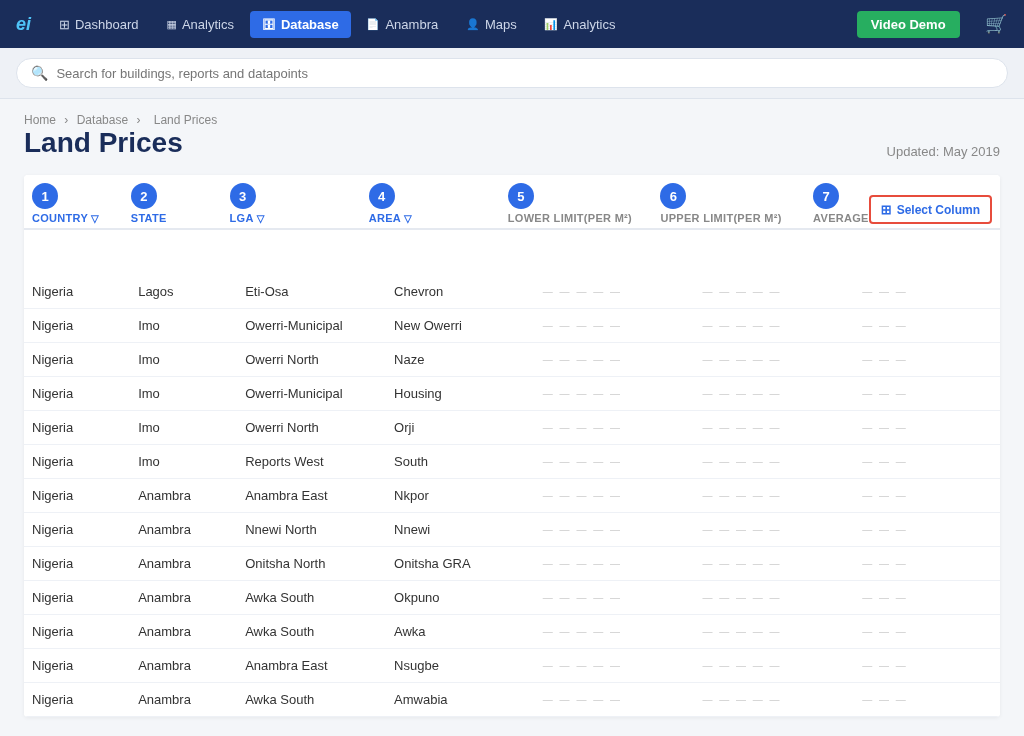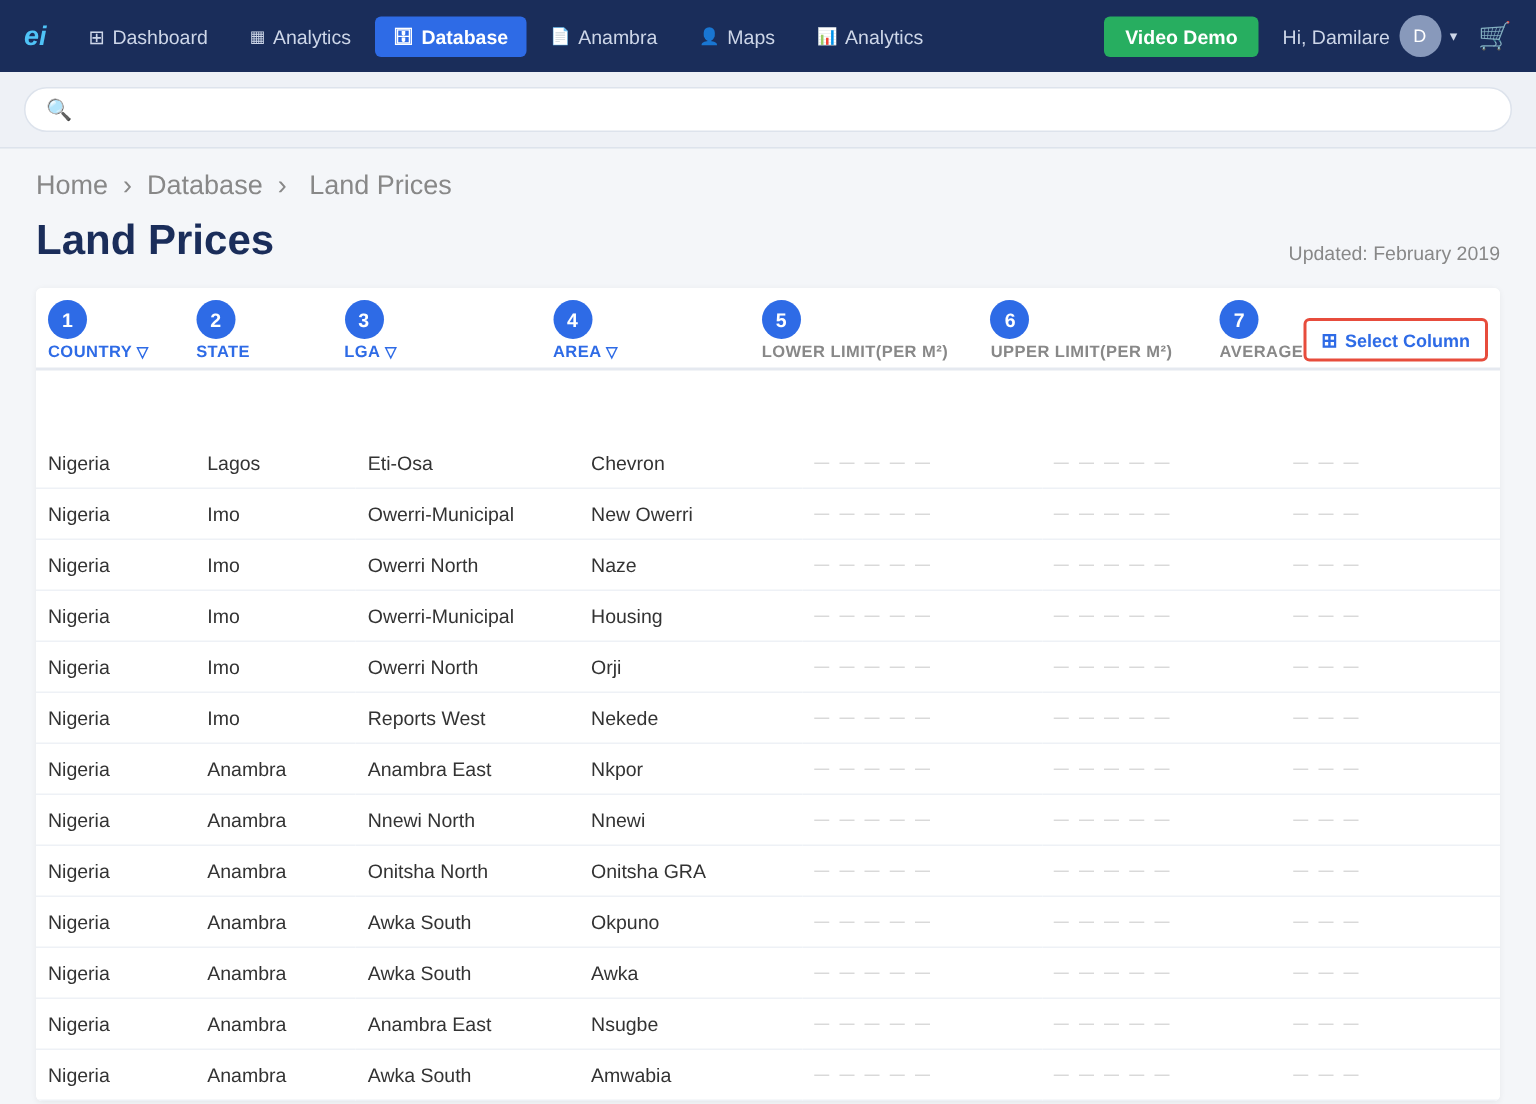--- a/index.html
+++ b/index.html
@@ -91,23 +91,22 @@
     }
     .search-icon { color: #aaa; font-size: 14px; }
 
     
     .main-content {
       padding: 14px 24px 24px;
     }
 
     
     .breadcrumb {
-      font-size: 18px;
+      font-size: 12px;
       color: #888;
-      margin-bottom: 10px;
     }
     .breadcrumb a { color: #888; text-decoration: none; }
     .breadcrumb span { margin: 0 5px; }
 
     
     .page-header {
       display: flex;
       align-items: flex-end;
       justify-content: space-between;
       margin-bottom: 16px;
@@ -258,48 +257,44 @@
   </div>
   <div class="nav-item">
     <span style="font-size:11px;">📊</span>
     <span>Analytics</span>
   </div>
 
   <div class="nav-spacer"></div>
 
   <button class="btn-video-demo">Video Demo</button>
 
-  <div class="nav-user">
-    <span>Hi, Damilare</span>
-    <div class="avatar">D</div>
-    <span class="chevron">▾</span>
-  </div>
 
   <span class="cart-icon">🛒</span>
 </nav>
 
 <div class="search-bar-wrap">
   <div class="search-bar">
     <span class="search-icon">🔍</span>
+    <input type="text" placeholder="Search for buildings, reports and datapoints" style="">
   </div>
 </div>
 
 <div class="main-content">
 
   <div class="breadcrumb">
     <a href="#">Home</a>
     <span>›</span>
     <a href="#">Database</a>
     <span>›</span>
     <span>Land Prices</span>
   </div>
 
   <div class="page-header">
     <h1 class="page-title">Land Prices</h1>
-    <span class="updated-label">Updated: February 2019</span>
+    <span class="updated-label">Updated: May 2019</span>
   </div>
 
   <div class="table-wrapper">
 
     <div class="header-row">
 
       <div class="hcol country">
         <div class="col-num-badge">1</div>
         <div class="col-label">
           <span>COUNTRY</span>
@@ -397,21 +392,21 @@
     <td class="col-lga">Owerri North</td>
     <td class="col-area">Orji</td>
     <td class="col-lower td-blurred" style="color:#ccc;font-size:10px;letter-spacing:2px;">— — — — —</td>
     <td class="col-upper td-blurred" style="color:#ccc;font-size:10px;letter-spacing:2px;">— — — — —</td>
     <td class="col-avg td-blurred" style="color:#ccc;font-size:10px;letter-spacing:2px;">— — —</td>
   </tr>
           <tr>
     <td class="col-country">Nigeria</td>
     <td class="col-state">Imo</td>
     <td class="col-lga">Reports West</td>
-    <td class="col-area">Nekede</td>
+    <td class="col-area">South</td>
     <td class="col-lower td-blurred" style="color:#ccc;font-size:10px;letter-spacing:2px;">— — — — —</td>
     <td class="col-upper td-blurred" style="color:#ccc;font-size:10px;letter-spacing:2px;">— — — — —</td>
     <td class="col-avg td-blurred" style="color:#ccc;font-size:10px;letter-spacing:2px;">— — —</td>
   </tr>
           <tr>
     <td class="col-country">Nigeria</td>
     <td class="col-state">Anambra</td>
     <td class="col-lga">Anambra East</td>
     <td class="col-area">Nkpor</td>
     <td class="col-lower td-blurred" style="color:#ccc;font-size:10px;letter-spacing:2px;">— — — — —</td>

